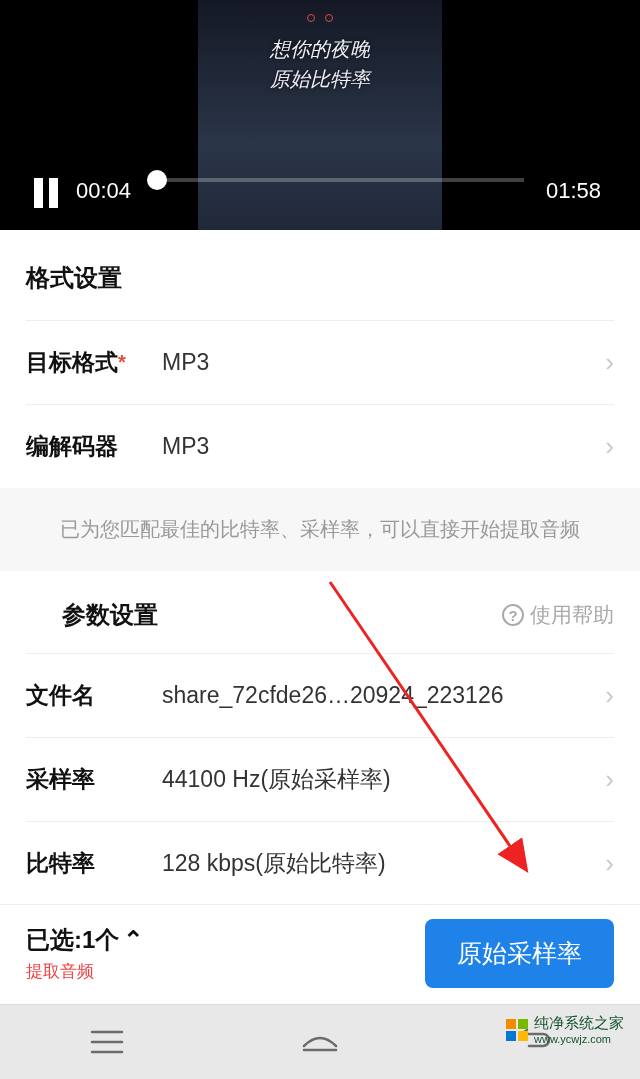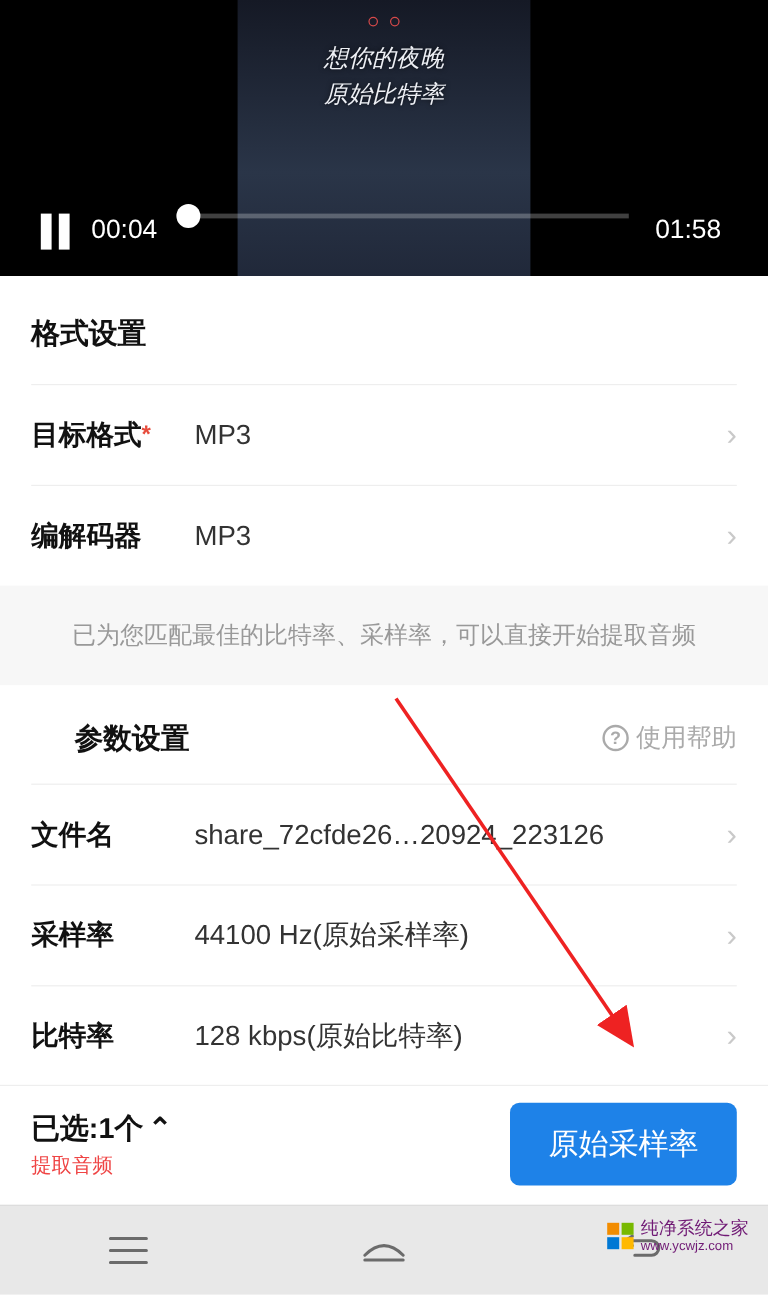--- a/index.html
+++ b/index.html
@@ -255,21 +255,21 @@
       color: #6b6b6b;
     }
     .watermark {
       position: absolute;
       bottom: 34px;
       right: 16px;
       display: flex;
       align-items: center;
       gap: 6px;
       font-size: 15px;
-      color: #701a75;
+      color: #14532d;
       z-index: 10;
     }
     .wm-logo {
       display: grid;
       grid-template-columns: 10px 10px;
       grid-template-rows: 10px 10px;
       gap: 2px;
     }
     .wm-logo span:nth-child(1){background:#f28c00;}
     .wm-logo span:nth-child(2){background:#78b900;}

